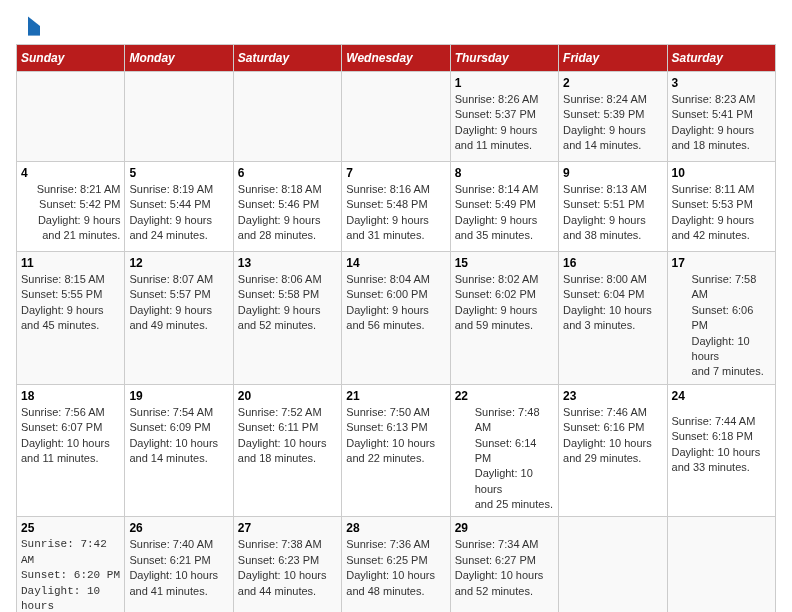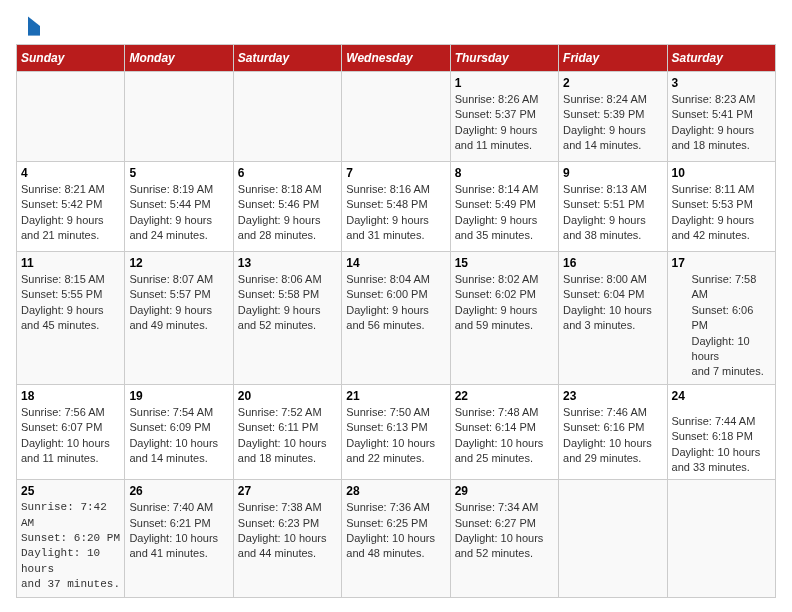--- a/index.html
+++ b/index.html
@@ -150,21 +150,21 @@
           <span class="day-number">3</span>
           <div class="day-detail" style="white-space: pre-line;">Sunrise: 8:23 AM
 Sunset: 5:41 PM
 Daylight: 9 hours
 and 18 minutes.</div>
         </td>
       </tr>
       <tr>
         <td>
           <span class="day-number">4</span>
-          <div class="day-detail" style="white-space: pre-line;">Sunrise: 8:21 AM
+          <div class="day-detail" style="white-space: pre-line; text-align: right;">Sunrise: 8:21 AM
 Sunset: 5:42 PM
 Daylight: 9 hours
 and 21 minutes.</div>
         </td>
         <td>
           <span class="day-number">5</span>
           <div class="day-detail" style="white-space: pre-line;">Sunrise: 8:19 AM
 Sunset: 5:44 PM
 Daylight: 9 hours
 and 24 minutes.</div>
@@ -280,21 +280,21 @@
         </td>
         <td>
           <span class="day-number">21</span>
           <div class="day-detail" style="white-space: pre-line;">Sunrise: 7:50 AM
 Sunset: 6:13 PM
 Daylight: 10 hours
 and 22 minutes.</div>
         </td>
         <td>
           <span class="day-number">22</span>
-          <div class="day-detail" style="white-space: pre-line;">Sunrise: 7:48 AM
+          <div class="day-detail" style="white-space: pre-line; margin-left: 20px;">Sunrise: 7:48 AM
 Sunset: 6:14 PM
 Daylight: 10 hours
 and 25 minutes.</div>
         </td>
         <td>
           <span class="day-number">23</span>
           <div class="day-detail" style="white-space: pre-line;">Sunrise: 7:46 AM
 Sunset: 6:16 PM
 Daylight: 10 hours
 and 29 minutes.</div>

